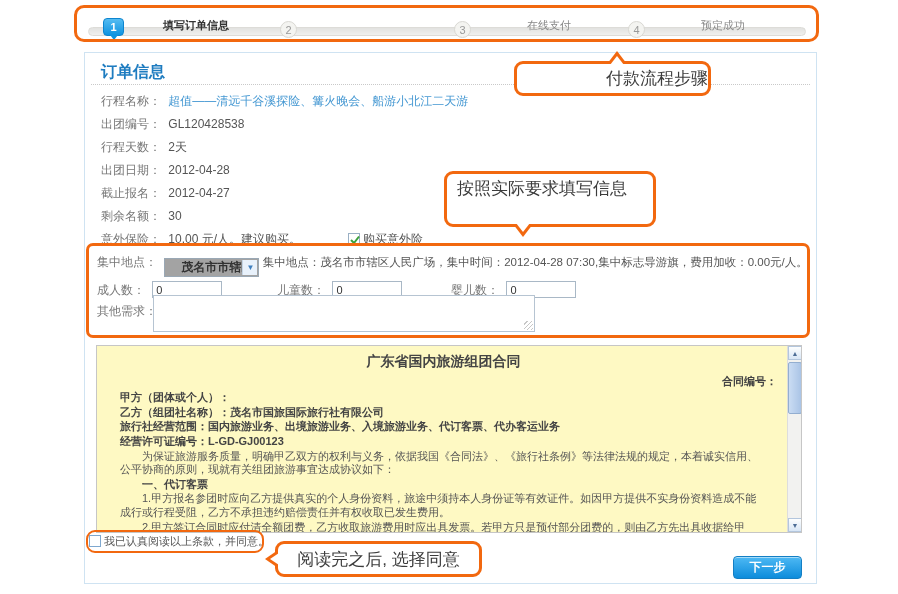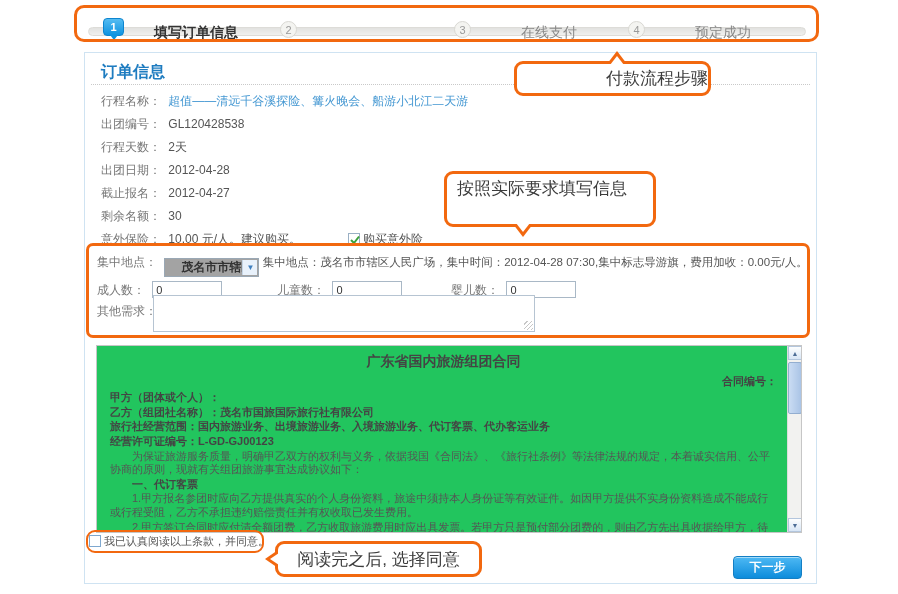--- a/index.html
+++ b/index.html
@@ -3,21 +3,21 @@
 <meta charset="utf-8">
 <style>
   * { margin:0; padding:0; box-sizing:border-box; }
   body { background:#fff; font-family:"Liberation Sans","DejaVu Sans",sans-serif; }
   .page { position:relative; width:898px; height:594px; background:#fff; overflow:hidden; font-size:12px; color:#555; }
 
   
   .stepbar { position:absolute; left:84px; top:10px; width:726px; height:34px; z-index:2; }
   .track { position:absolute; left:4px; top:17px; width:718px; height:9px; border-radius:5px;
            background:linear-gradient(#e2e2e0,#f0f0ee); border:1px solid #dddcd8; }
-  .step-label { position:absolute; top:14px; width:160px; text-align:center; font-size:14px; color:#888; }
+  .step-label { position:absolute; top:8px; width:160px; text-align:center; font-size:11px; color:#888; }
   .step-label.active { color:#333; font-weight:bold; }
   .badge1 { position:absolute; left:19px; top:8px; width:21px; height:18px; border-radius:4px;
             background:linear-gradient(#55bcf2,#0f93e0); border:1px solid #0d85cf; color:#fff;
             font-size:11px; font-weight:bold; text-align:center; line-height:17px; }
   .badge1::after { content:""; position:absolute; left:6px; bottom:-5px; border-left:4px solid transparent;
             border-right:4px solid transparent; border-top:5px solid #1095e1; }
   .circle { position:absolute; top:11px; width:17px; height:17px; border-radius:50%;
             background:#f4f4f1; border:1px solid #d9d8d3; color:#999; font-size:11px;
             text-align:center; line-height:16px; }
 
@@ -56,26 +56,26 @@
   .meet-select { display:inline-block; width:95px; height:19px; border:1px solid #9aa8b5; background:#a3a3a3;
                  font-weight:bold; color:#333; font-size:12px; line-height:17px; padding-left:16px; position:relative; vertical-align:-5px; }
   .meet-select .arr { position:absolute; right:1px; top:1px; width:15px; height:15px; background:#e8f1fb;
                  color:#3f7fbf; font-size:8px; text-align:center; line-height:15px; border-left:1px solid #c4d4e4; }
   .numinput { width:70px; height:17px; border:1px solid #a9b8c6; font-size:11px; padding:1px 3px; color:#333; }
   .otherbox { position:absolute; left:66px; top:50px; width:382px; height:37px; border:1px solid #b6c4d2; background:#fff; }
   .grip { position:absolute; right:1px; bottom:1px; width:9px; height:9px;
           background:repeating-linear-gradient(135deg,transparent 0 2px,#b9b9b9 2px 3px); opacity:.8; }
 
   
-  .contract { position:absolute; left:11px; top:292px; width:706px; height:188px; border:1px solid #c6c6c6; background:#22c55e; overflow:hidden; }
+  .contract { position:absolute; left:11px; top:292px; width:706px; height:188px; border:1px solid #c6c6c6; background:#fef9c3; overflow:hidden; }
   .cbody { position:absolute; left:0; top:0; right:14px; bottom:0; padding:6px 10px 0 13px; overflow:hidden;
            font-size:11px; line-height:13.6px; color:#555; }
   .cbody h3 { text-align:center; font-size:14px; color:#444; margin:3px 0 6px; }
   .cnum { text-align:right; font-weight:bold; color:#444; margin-bottom:3px; }
-  .cbody p { margin:0 0 1px; }
+  .cbody p { margin:0 10px 1px; }
   .b { font-weight:bold; color:#444; }
   .ind { text-indent:2em; }
   .sbar { position:absolute; right:0; top:0; width:14px; height:100%; background:#f2f2f0; border-left:1px solid #ddd; }
   .sbtn { position:absolute; left:0; width:14px; height:14px; background:linear-gradient(#fdfefe,#d8e6f6);
           border:1px solid #b3c6dd; color:#4d6d96; font-size:7px; text-align:center; line-height:13px; }
   .sthumb { position:absolute; left:0; top:16px; width:14px; height:52px; background:linear-gradient(90deg,#cadcf3,#aac4e6);
           border:1px solid #93aed0; border-radius:2px; }
 
   
   .agree { position:absolute; left:4px; top:481px; font-size:11px; color:#555; white-space:nowrap; }

